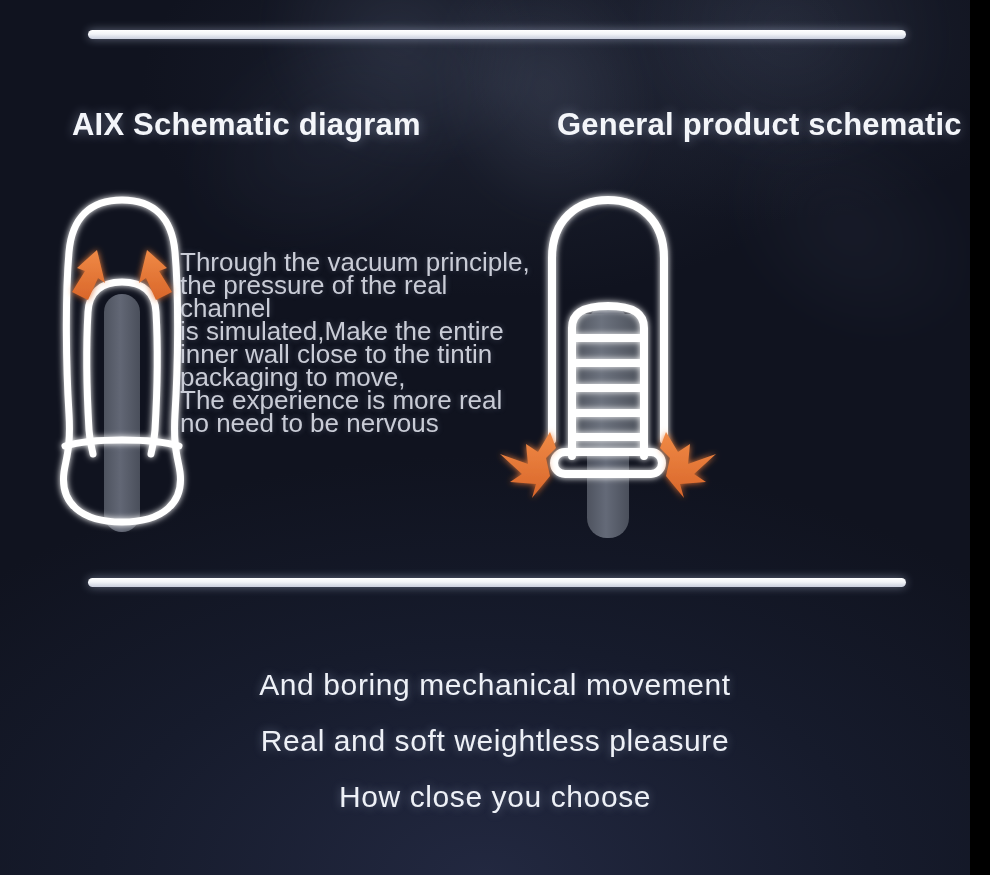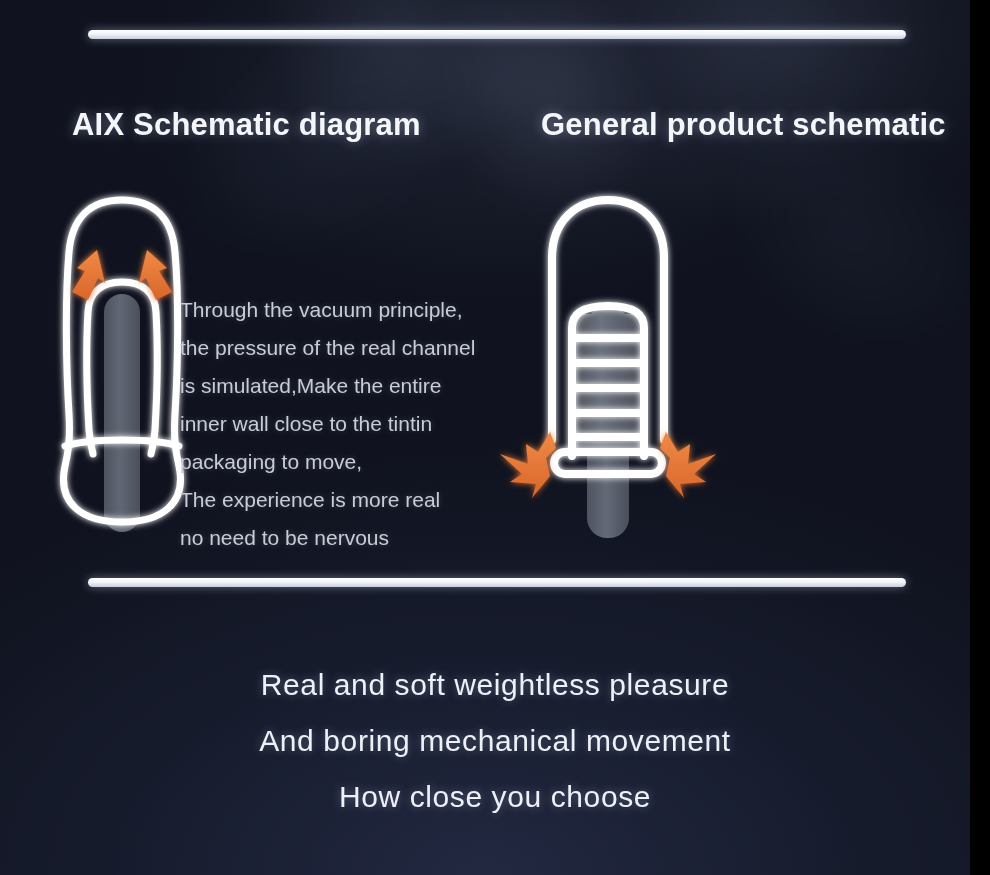--- a/index.html
+++ b/index.html
@@ -50,30 +50,29 @@
   .heading {
     position: absolute;
     color: #f4f6fa;
     font-size: 31px;
     font-weight: 700;
     letter-spacing: .2px;
     white-space: nowrap;
     text-shadow: 0 0 12px rgba(190,205,235,0.45);
   }
   .heading-left  { left: 72px;  top: 107px; }
-  .heading-right { left: 541px; top: 107px; }
+  .heading-right { left: 557px; top: 107px; }
 
   .body-copy {
     position: absolute;
     color: #c9ccd6;
-    font-size: 21px;
-    line-height: 38px;
+    font-size: 26px;
+    line-height: 23px;
     white-space: pre-line;
     text-shadow: 0 0 6px rgba(170,180,205,0.30);
-    margin-top: 40px;
   }
   .copy-left  { left: 180px; top: 251px; width: 350px; }
   .copy-right { left: 667px; top: 249px; width: 312px; }
 
   .tagline-block {
     position: absolute;
     left: 0;
     top: 657px;
     width: 990px;
     text-align: center;
@@ -225,18 +224,18 @@
         <path d="M58 246 L 46 266 L 34 258 L 36 278 L 8 268 L 30 288 L 18 296 L 44 298 L 40 312 L 58 290 L 54 272 L 64 262 Z" fill="url(#orgR)"></path>
         <path d="M174 246 L 186 266 L 198 258 L 196 278 L 224 268 L 202 288 L 214 296 L 188 298 L 192 312 L 174 290 L 178 272 L 168 262 Z" fill="url(#orgR)"></path>
       </g>
     </svg>
   </div>
 
 
   <div class="rule rule-bottom"></div>
 
   <div class="tagline-block">
+    <div class="tagline">And boring mechanical movement</div>
     <div class="tagline">Real and soft weightless pleasure</div>
-    <div class="tagline">And boring mechanical movement</div>
     <div class="tagline">How close you choose</div>
   </div>
 
 </div>
 
 </body></html>

